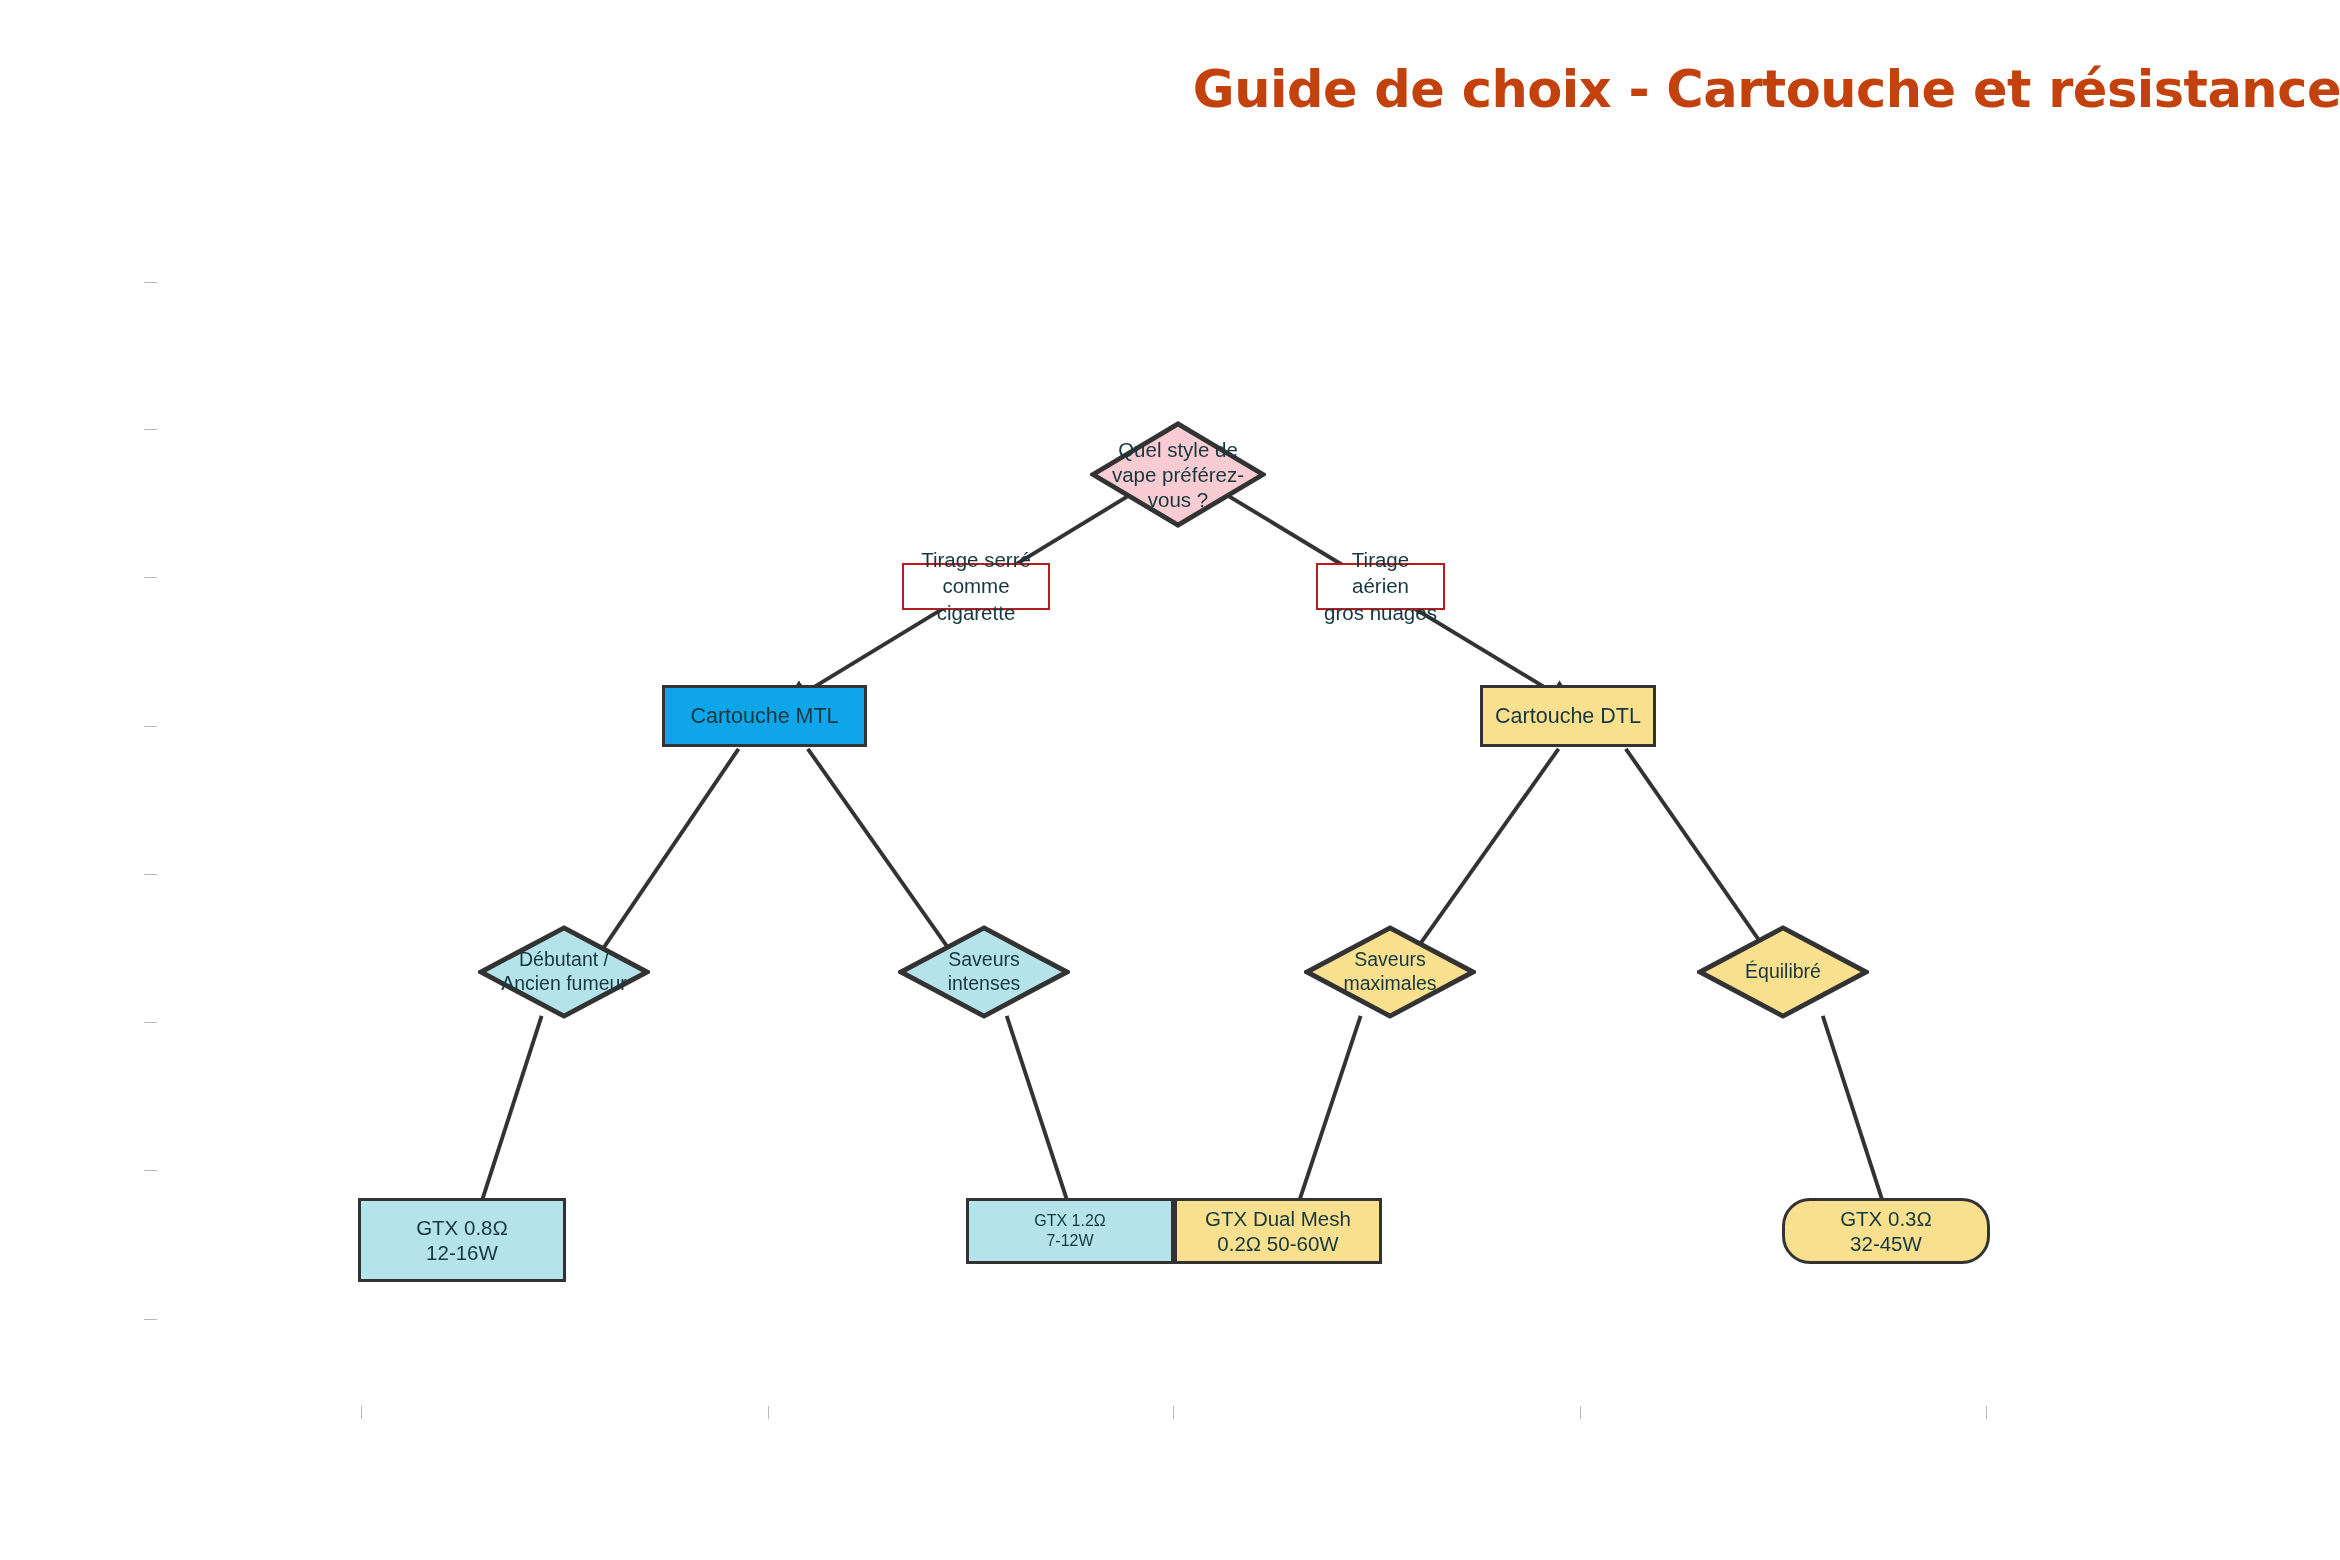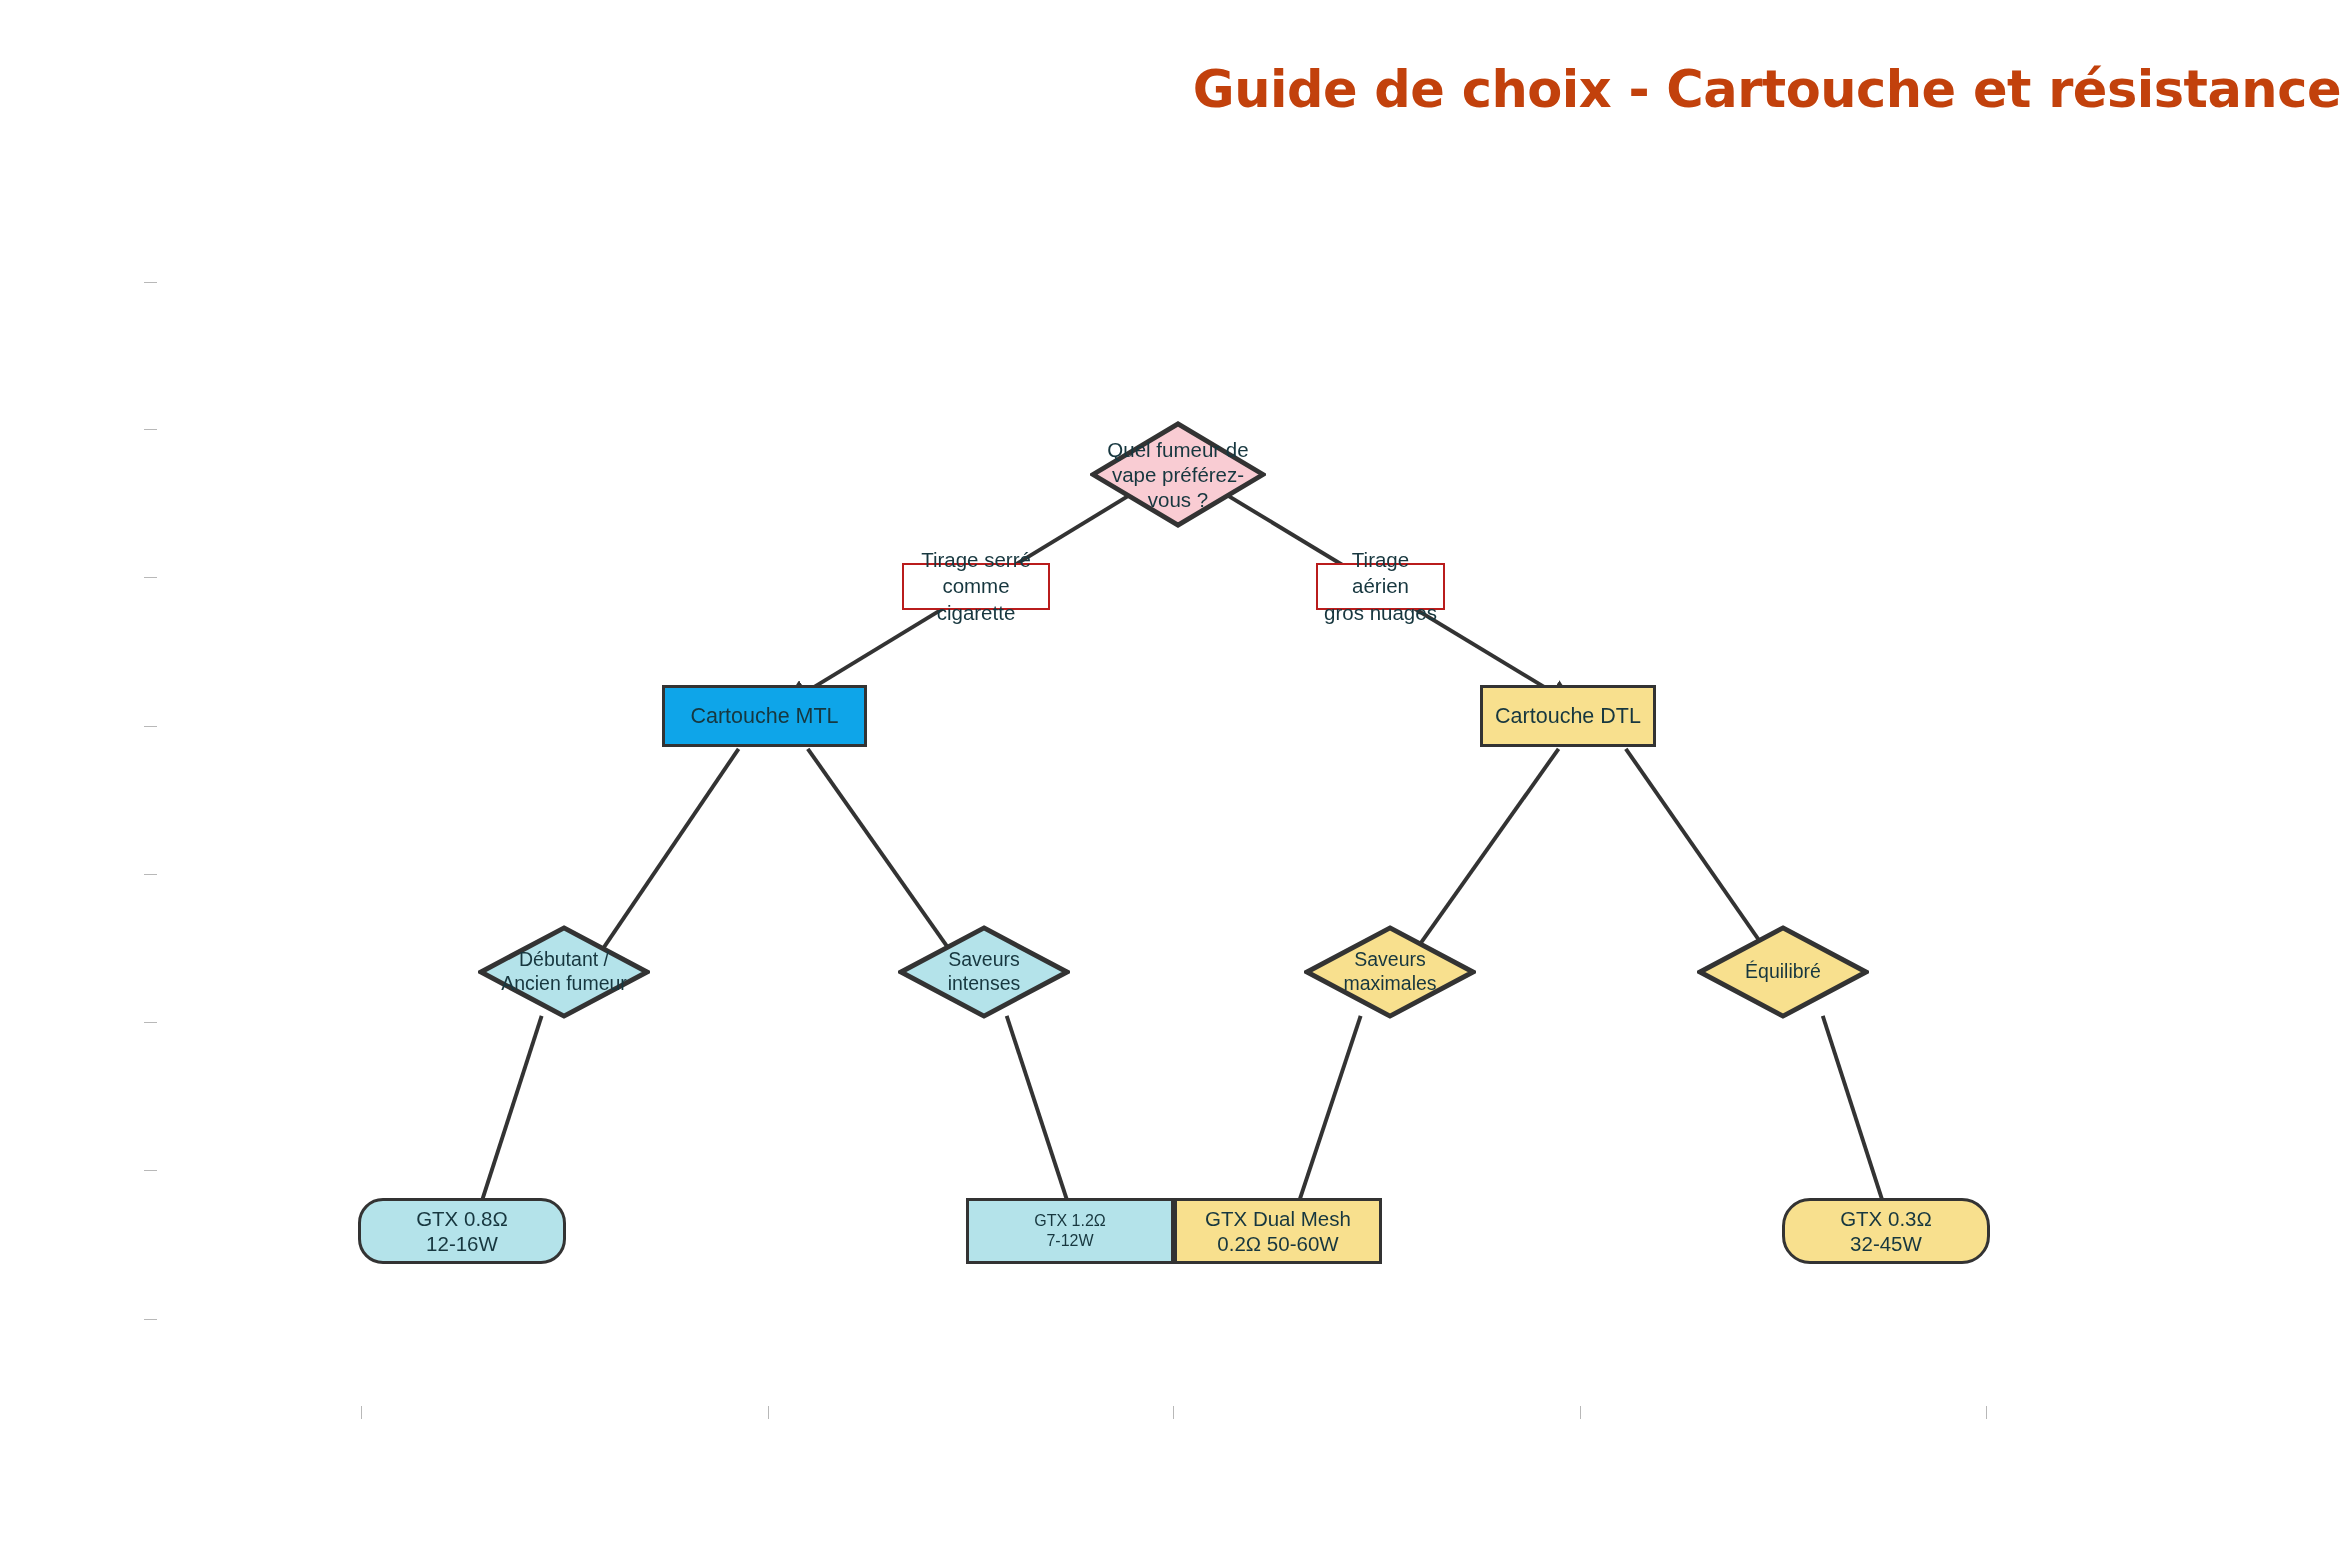--- a/index.html
+++ b/index.html
@@ -138,21 +138,21 @@
       <line x1="1032" y1="1042" x2="1106" y2="1268"></line>
       <line x1="1395" y1="1042" x2="1320" y2="1268"></line>
       <line x1="1869" y1="1042" x2="1942" y2="1268"></line>
     </g>
   </svg>
 
   <div class="diamond-wrap" style="left:1090px; top:421px; width:176px; height:107px;">
     <svg class="diamond-shape" viewBox="0 0 180 110" preserveAspectRatio="none">
       <polygon points="90,3 177,55 90,107 3,55" fill="#f9ccd3" stroke="#333333" stroke-width="5"></polygon>
     </svg>
-    <div class="diamond-label" style="font-size:20.5px;">Quel fumeur de
+    <div class="diamond-label" style="font-size:20.5px;">Quel style de
 vape préférez-
 vous ?</div>
   </div>
 
   <div class="edge-label" style="left:902px; top:563px; width:148px; height:47px;">Tirage serré
 comme cigarette</div>
   <div class="edge-label" style="left:1316px; top:563px; width:129px; height:47px;">Tirage aérien
 gros nuages</div>
 
   <div class="node rect" style="left:662px; top:685px; width:205px; height:62px; background:#0ea5e9; font-size:21.5px;">Cartouche MTL</div>
@@ -182,21 +182,21 @@
 maximales</div>
   </div>
 
   <div class="diamond-wrap" style="left:1697px; top:925px; width:172px; height:94px;">
     <svg class="diamond-shape" viewBox="0 0 176 96" preserveAspectRatio="none">
       <polygon points="88,3 173,48 88,93 3,48" fill="#f8e08e" stroke="#333333" stroke-width="5"></polygon>
     </svg>
     <div class="diamond-label" style="font-size:19.5px;">Équilibré</div>
   </div>
 
-  <div class="node rect" style="left:358px; top:1198px; width:208px; height:66px; background:#b4e3ea; font-size:20.5px;border-radius:25px;">GTX 0.8Ω
+  <div class="node rect" style="left:358px; top:1198px; width:208px; height:84px; background:#b4e3ea; font-size:20.5px;">GTX 0.8Ω
 12-16W</div>
   <div class="node rect" style="left:966px; top:1198px; width:208px; height:66px; background:#b4e3ea; font-size:16px;">GTX 1.2Ω
 7-12W</div>
   <div class="node rect" style="left:1174px; top:1198px; width:208px; height:66px; background:#f8e08e; font-size:20.5px;">GTX Dual Mesh
 0.2Ω 50-60W</div>
   <div class="node rect" style="left:1782px; top:1198px; width:208px; height:66px; background:#f8e08e; font-size:20.5px;border-radius:28px;">GTX 0.3Ω
 32-45W</div>
 
 </div>
 

